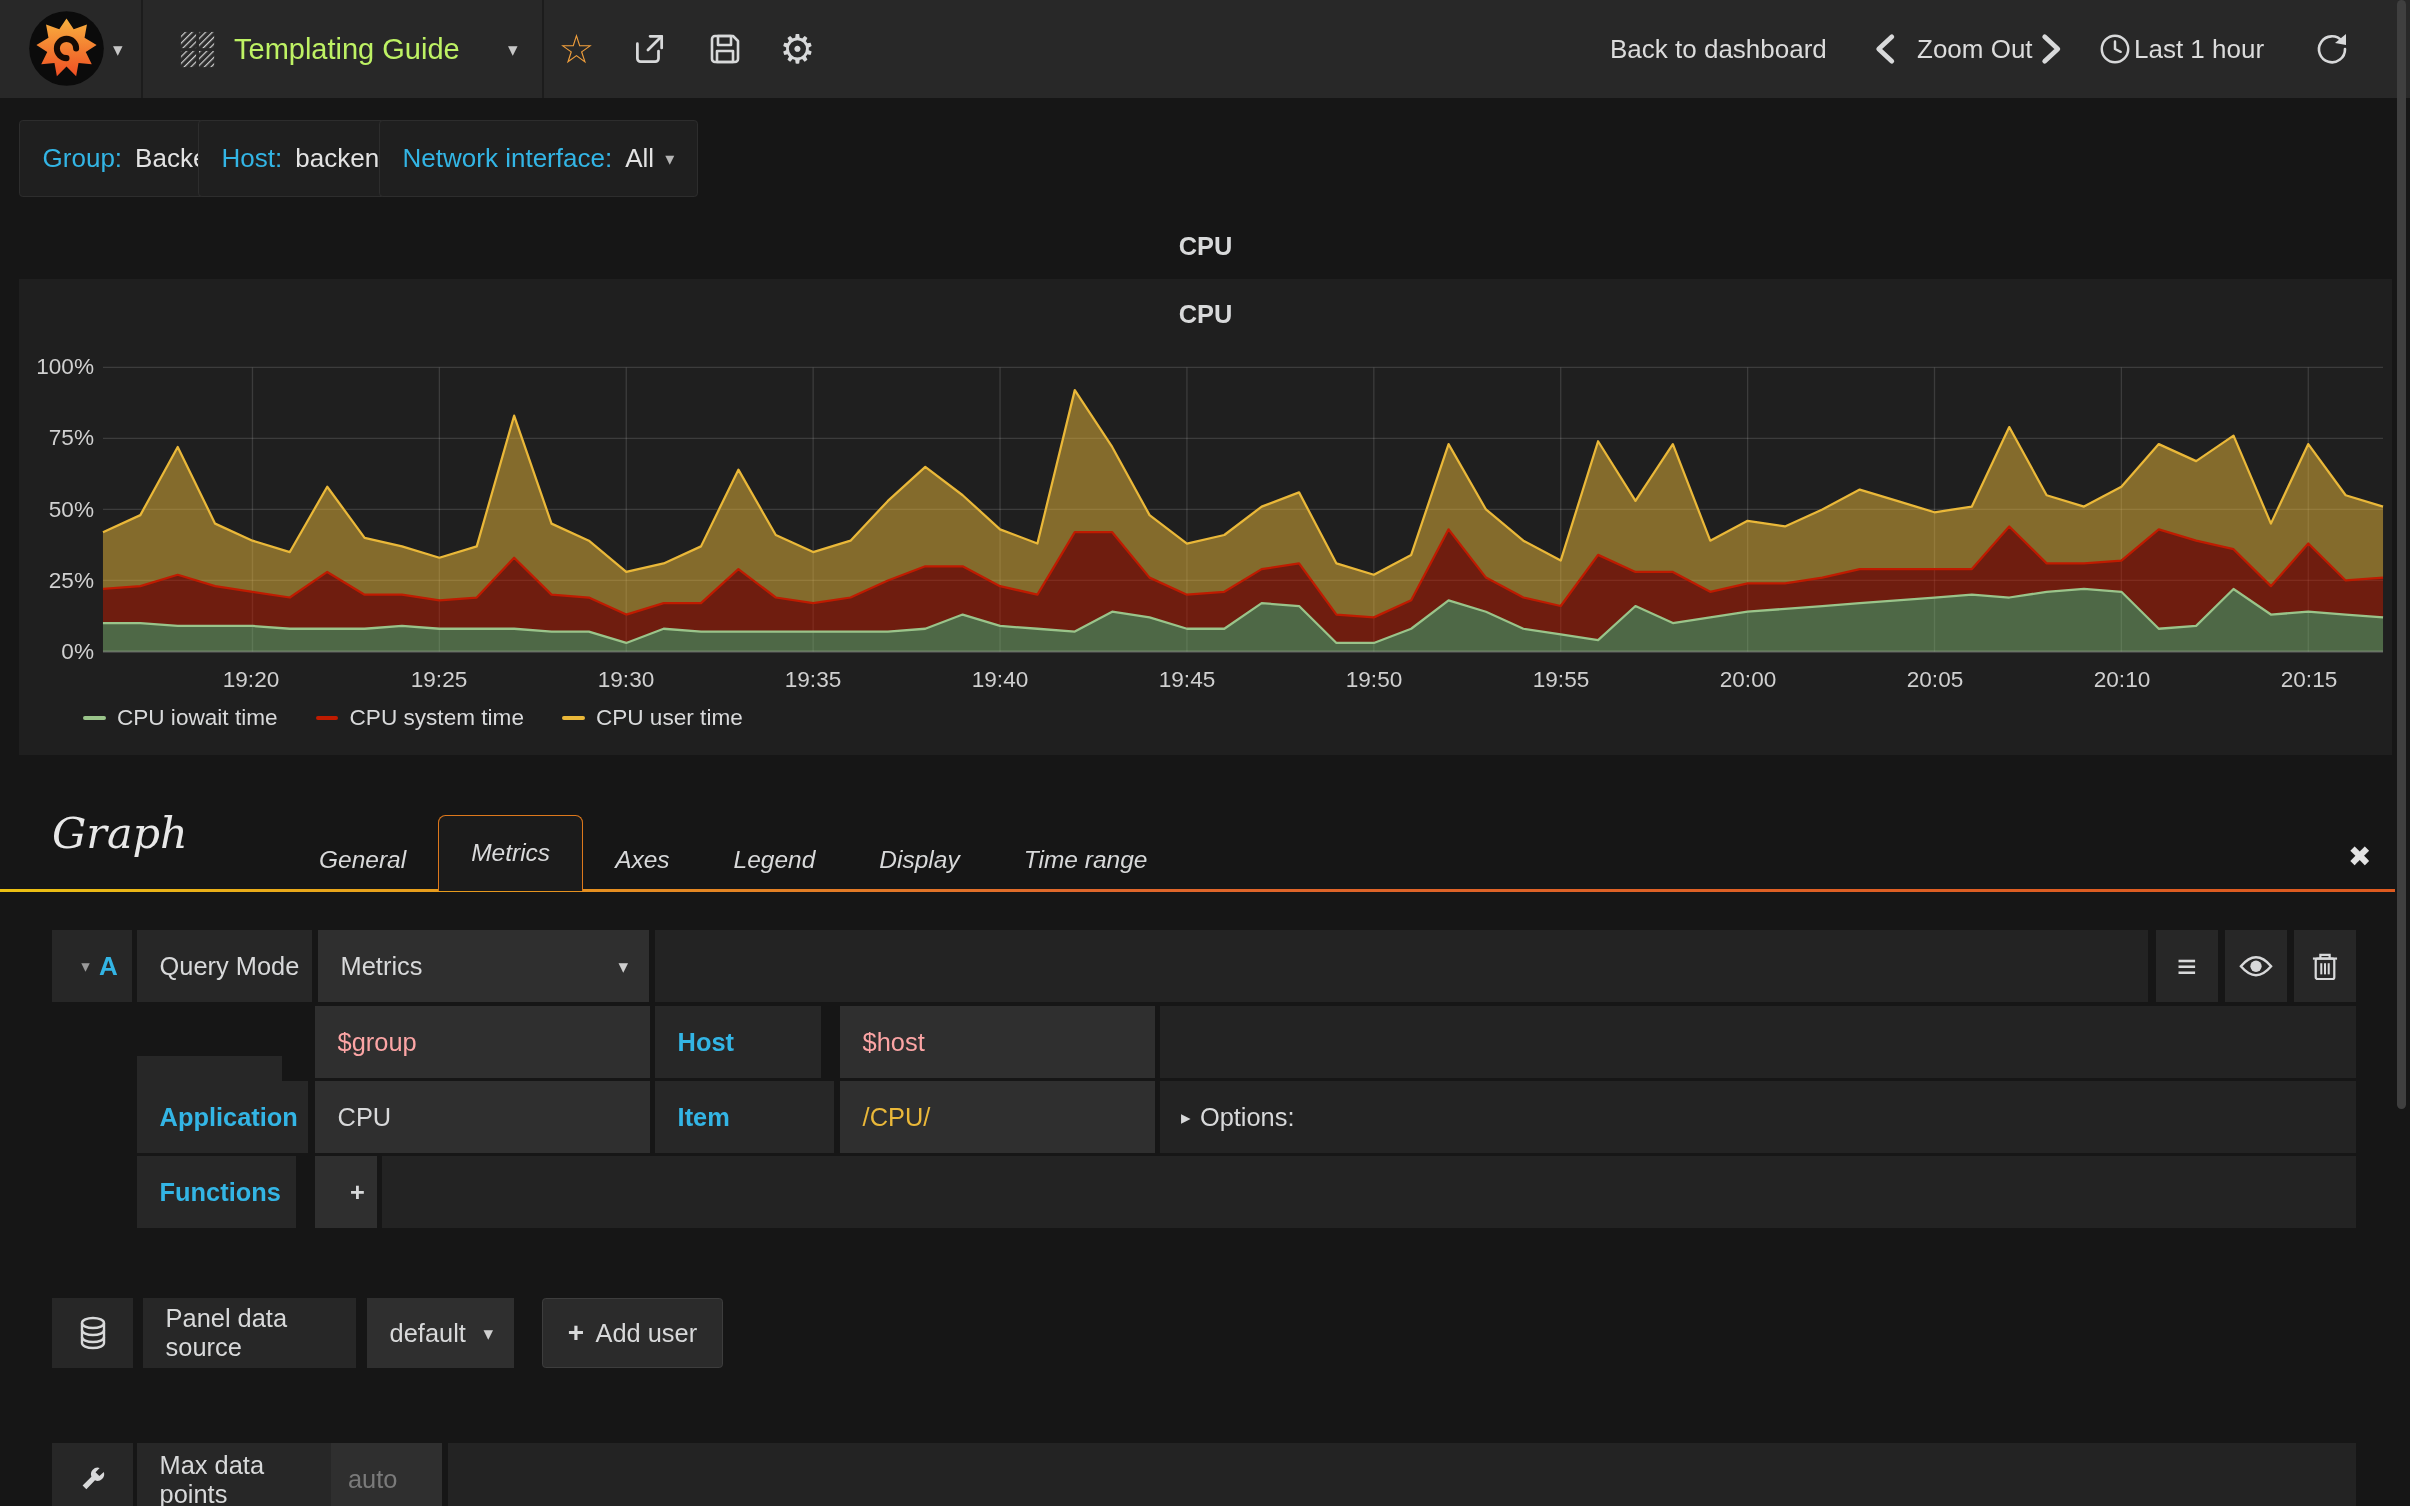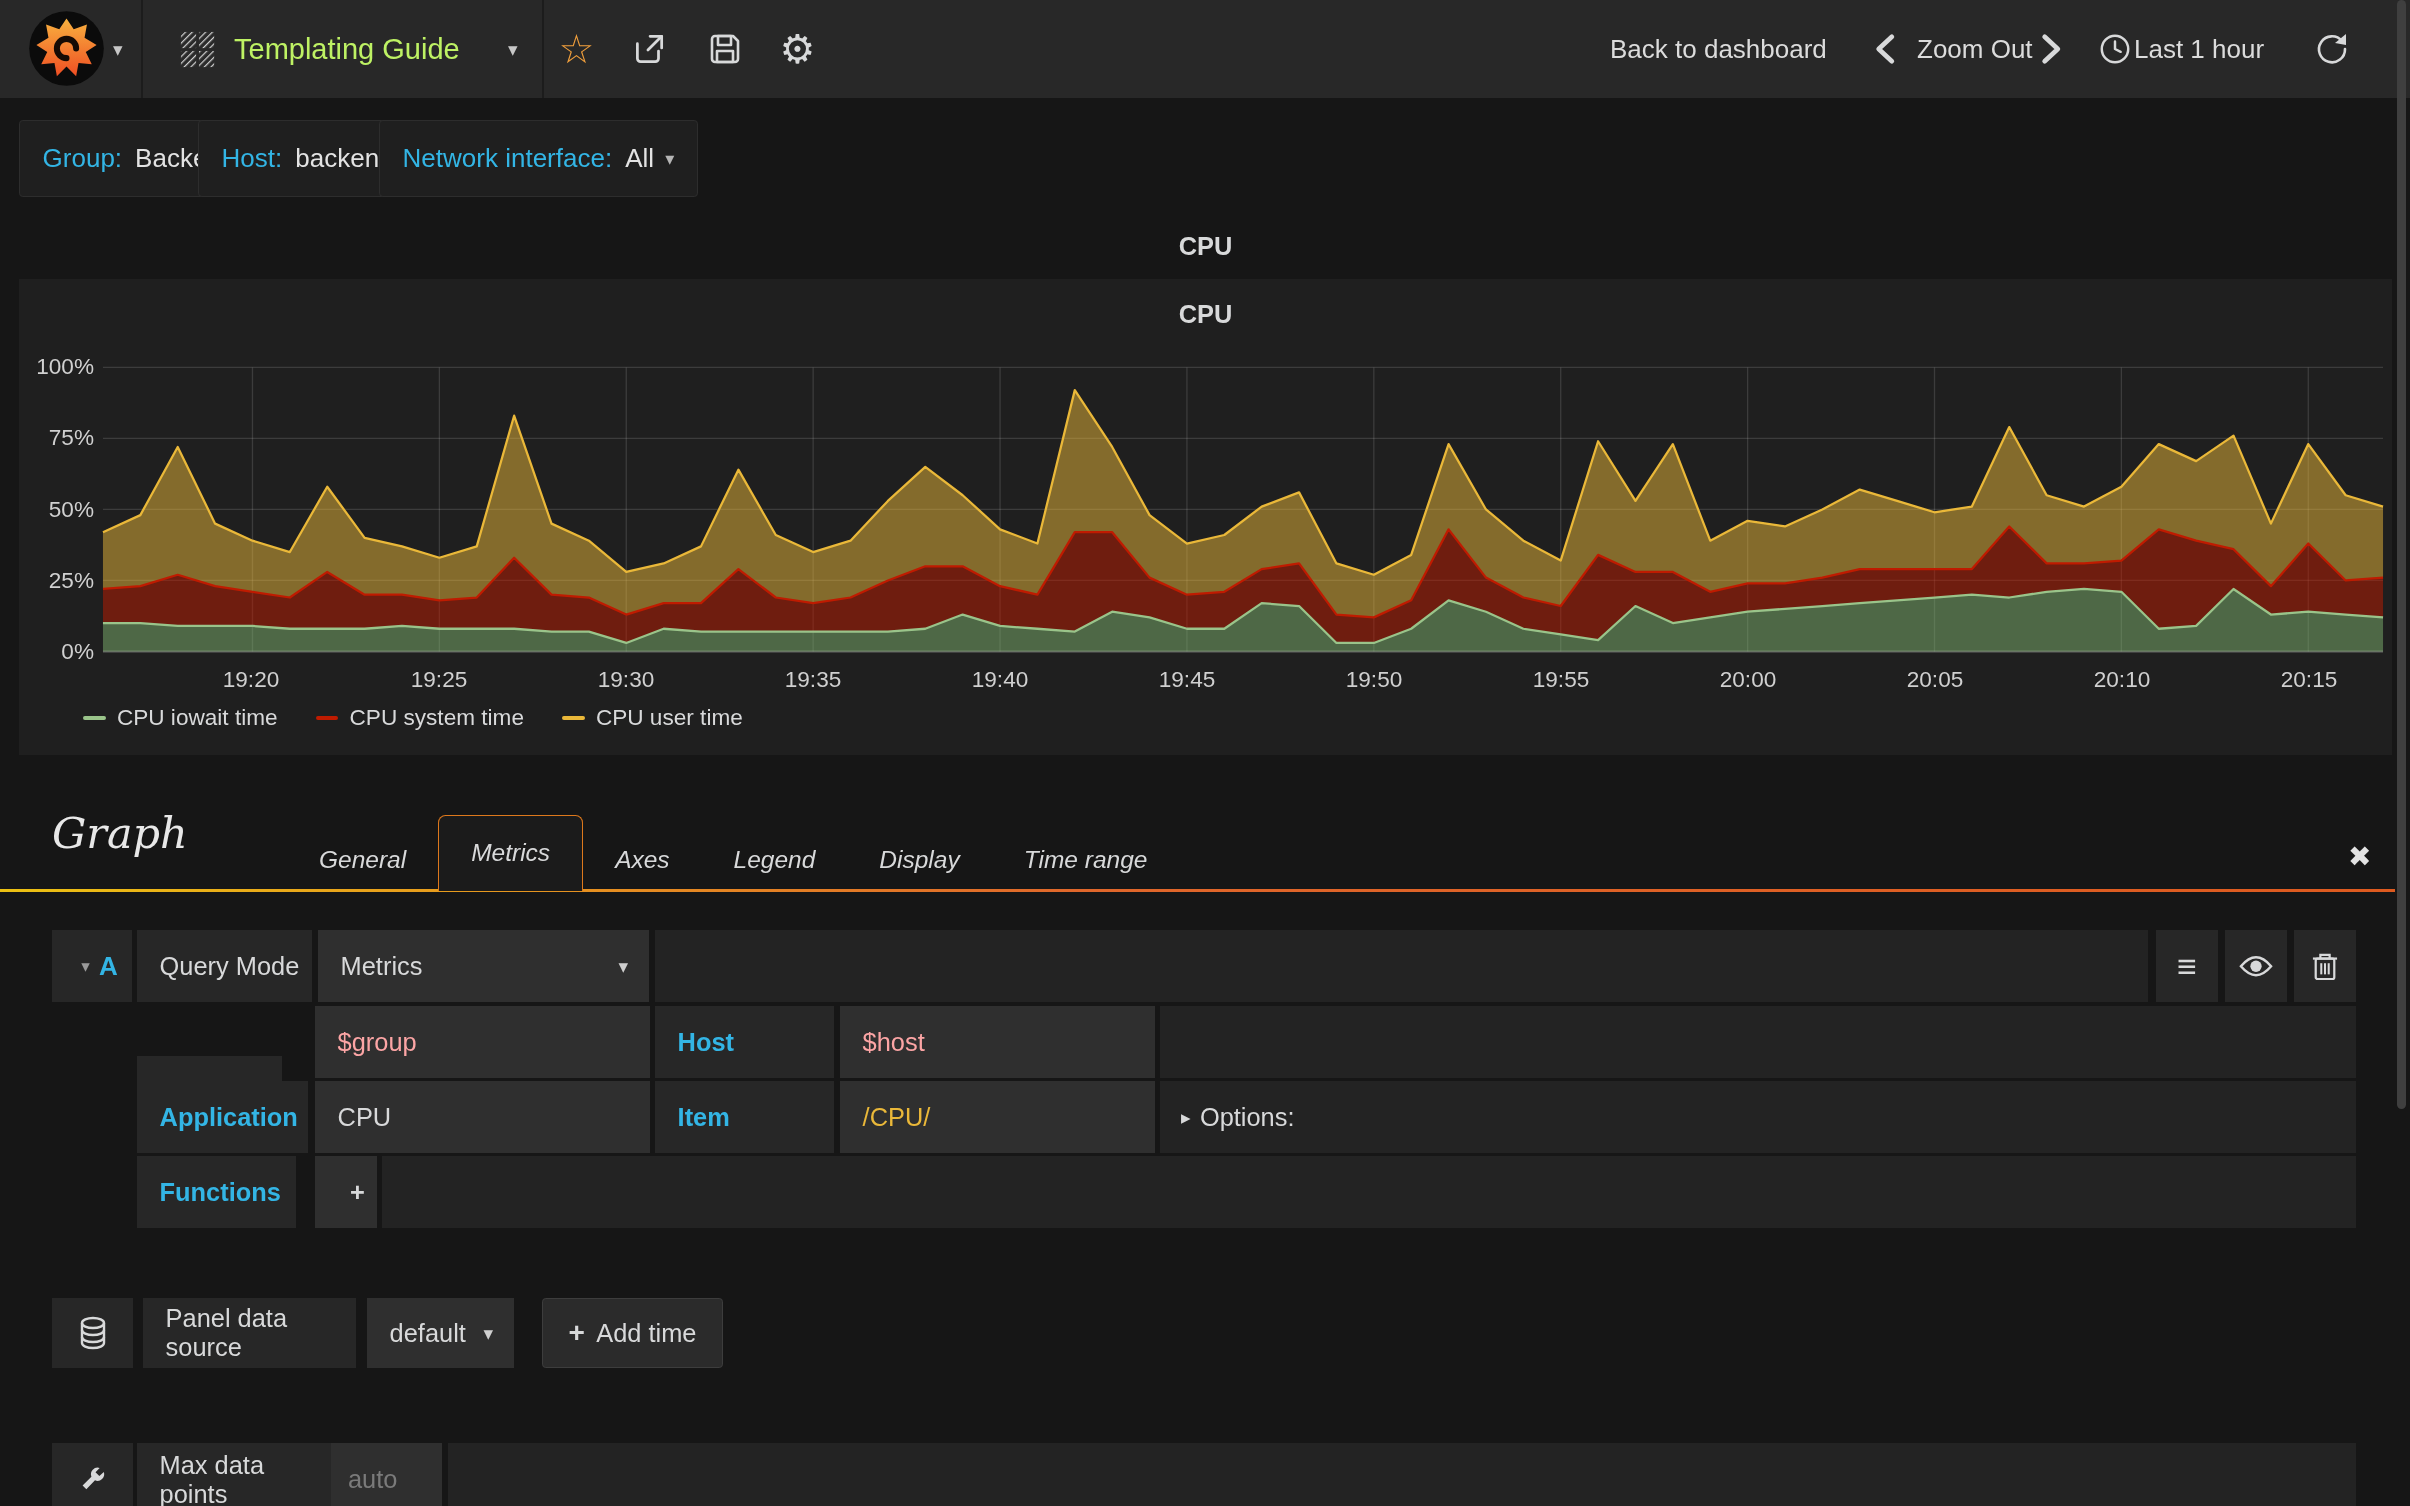--- a/index.html
+++ b/index.html
@@ -278,21 +278,21 @@
     <line x1="1" y1="8" x2="27" y2="8" stroke="#d8d9da" stroke-width="2.4"></line>
     <path d="M9 8 V4 h10 v4" fill="none" stroke="#d8d9da" stroke-width="2.4"></path>
     <line x1="10" y1="13" x2="10" y2="25" stroke="#d8d9da" stroke-width="2.2"></line>
     <line x1="14" y1="13" x2="14" y2="25" stroke="#d8d9da" stroke-width="2.2"></line>
     <line x1="18" y1="13" x2="18" y2="25" stroke="#d8d9da" stroke-width="2.2"></line>
   </svg>
 </div>
 
 <div class="cell c-label blue" style="left:137px; top:1056px; width:145px;">Group</div>
 <div class="cell c-input blue-text" style="left:315px; top:1006px; width:335px; cursor:text;">$group</div>
-<div class="cell c-label blue" style="left:655px; top:1006px; width:179px;">Host</div>
+<div class="cell c-label blue" style="left:655px; top:1006px; width:166px;">Host</div>
 <div class="cell c-input blue-text" style="left:840px; top:1006px; width:315px; cursor:text;">$host</div>
 <div class="cell c-spacer" style="left:1160px; top:1006px; width:1196px;"></div>
 
 <div class="cell c-label blue" style="left:137px; top:1081px; width:171px;">Application</div>
 <div class="cell c-input" style="left:315px; top:1081px; width:335px; cursor:text;">CPU</div>
 <div class="cell c-label blue" style="left:655px; top:1081px; width:179px;">Item</div>
 <div class="cell c-input yellow-text" style="left:840px; top:1081px; width:315px; cursor:text;">/CPU/</div>
 <div class="cell c-spacer" style="left:1160px; top:1081px; width:1196px; cursor:pointer;">
   <span class="options-caret">▸</span>
   <span>Options:</span>
@@ -310,21 +310,21 @@
     <path d="M5 21v6c0 2.8 4.9 5 11 5s11-2.2 11-5v-6" fill="none" stroke="#d8d9da" stroke-width="2.4"></path>
   </svg>
 </div>
 <div class="ds-cell c-label" style="left:143px; width:213px;">Panel data source</div>
 <div class="ds-cell c-input" style="left:367px; width:147px; cursor:pointer;">
   <span>default</span>
   <span class="select-caret">▾</span>
 </div>
 <div class="ds-cell" id="add-query-btn" style="left:542px; width:181px;">
   <span style="font-weight:bold; font-size:28px; margin-right:11.3px;">+</span>
-  <span>Add time</span>
+  <span>Add user</span>
 </div>
 
 <div class="mo-cell c-btn" style="left:52px; width:81px;">
   <svg width="30" height="30" viewBox="0 0 36 36" style="margin:0 auto;">
     <path d="M31 8.5a8 8 0 0 1-10.6 9.9L10 29l-4.5-4.5 10.6-10.4A8 8 0 0 1 26 3.6l-5 5 4.6 4.6 5.4-4.7z" fill="#d8d9da"></path>
   </svg>
 </div>
 <div class="mo-cell c-label" style="left:137px; width:194px;">Max data points</div>
 <div class="mo-cell" style="left:331px; width:111px;">
   <input class="flat" placeholder="auto" style="">

